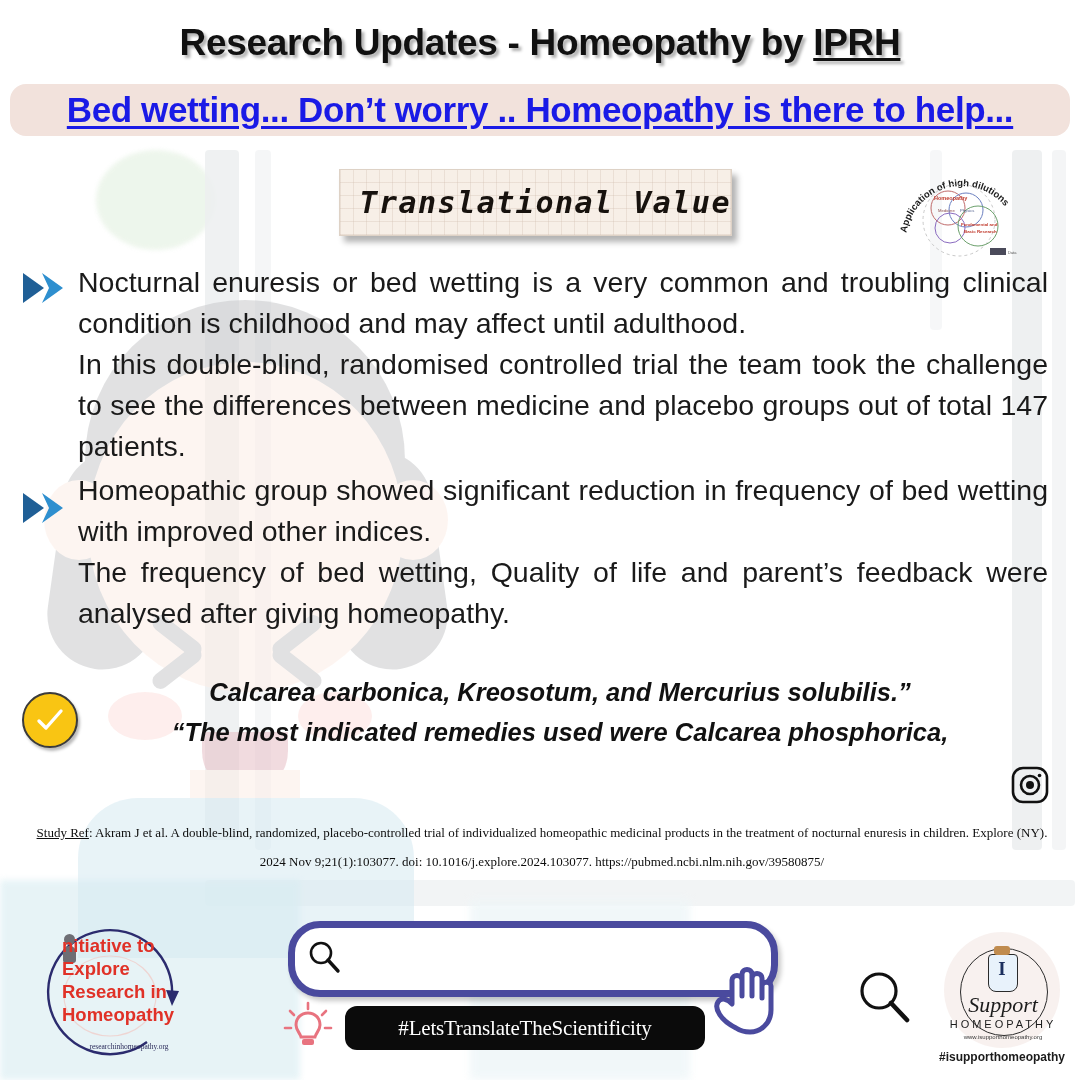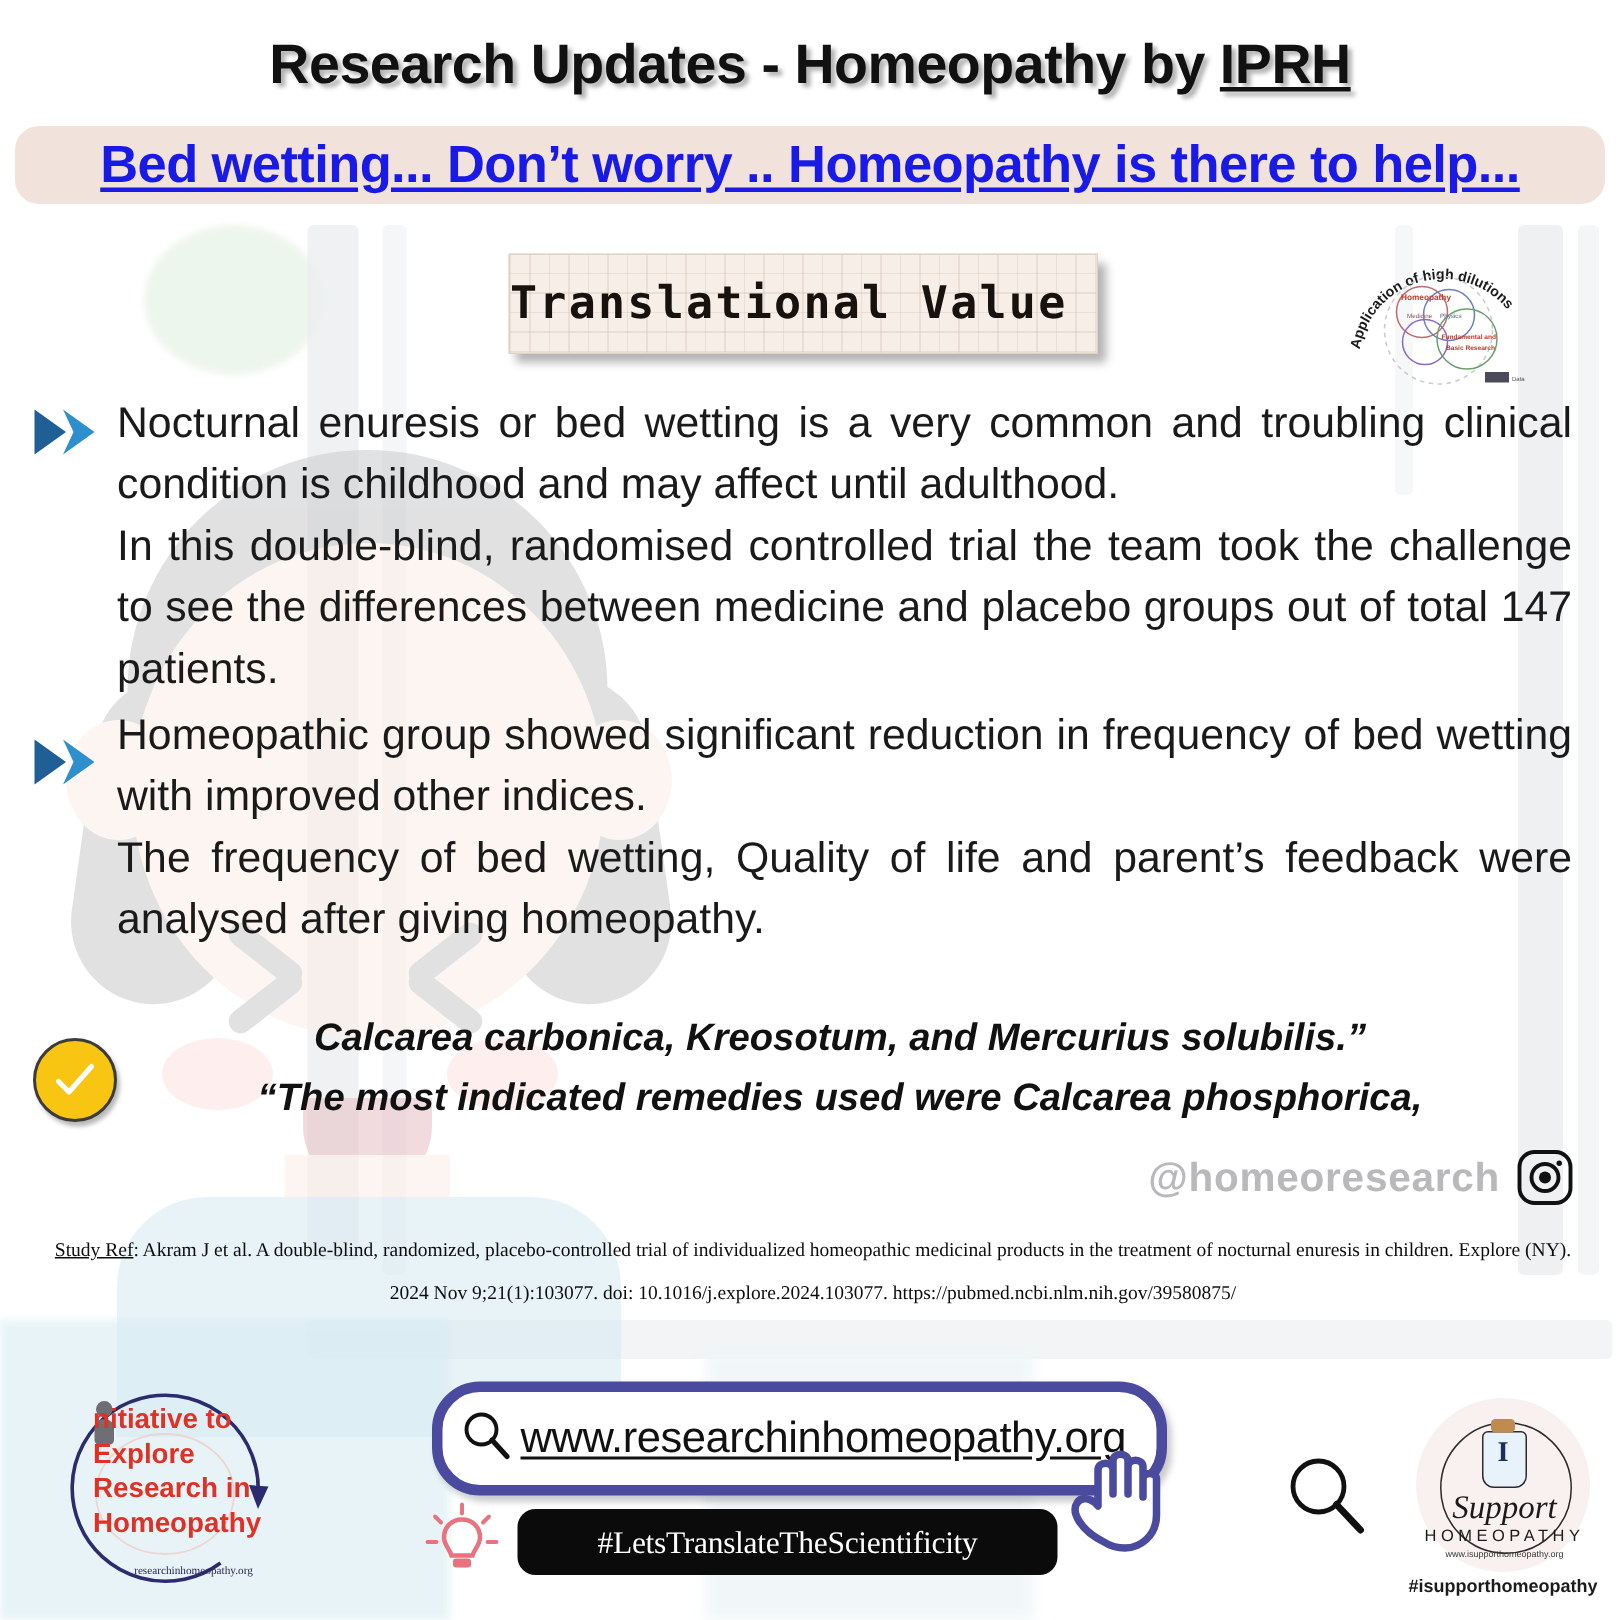--- a/index.html
+++ b/index.html
@@ -65,21 +65,21 @@
 
   
   .tv-plaque{
     position:absolute;left:339px;top:169px;width:391px;height:65px;z-index:5;
     background:
       repeating-linear-gradient(0deg, rgba(205,185,170,.30) 0 1px, transparent 1px 13px),
       repeating-linear-gradient(90deg, rgba(205,185,170,.30) 0 1px, transparent 1px 13px),
       #f7efe7;
     border:1px solid #ded2c6;
     box-shadow:5px 6px 6px rgba(0,0,0,.30);
-    display:flex;align-items:center;justify-content:flex-start;
+    display:flex;align-items:center;justify-content:flex-end;font-style:italic;
   }
   .tv-plaque .tv-text{
     font-family:"DejaVu Sans Mono","Liberation Mono",monospace;
     font-size:30px;font-weight:bold;color:#17120e;letter-spacing:1.5px;
   }
 
   
   .venn{position:absolute;left:898px;top:160px;width:122px;height:100px;z-index:5;}
 
   
@@ -307,21 +307,20 @@
     <svg width="30" height="24" viewBox="0 0 30 24">
       <polyline points="4,13 11,20 26,3" fill="none" stroke="#ffffff" stroke-width="3.4" stroke-linecap="round" stroke-linejoin="round"></polyline>
     </svg>
   </div>
   <div class="quote">
     <div>Calcarea carbonica, Kreosotum, and Mercurius solubilis.”</div>
     <div>“The most indicated remedies used were Calcarea phosphorica,</div>
   </div>
 
   <div class="ig-row">
-    <span class="ig-handle">@homeoresearch</span>
     <span class="ig-icon">
       <svg width="40" height="40" viewBox="0 0 40 40">
         <rect x="3" y="3" width="34" height="34" rx="10" fill="none" stroke="#111" stroke-width="2.6"></rect>
         <circle cx="20" cy="20" r="9" fill="none" stroke="#111" stroke-width="2.6"></circle>
         <circle cx="20" cy="20" r="4" fill="#111"></circle>
         <circle cx="29.5" cy="10.5" r="1.8" fill="#111"></circle>
       </svg>
     </span>
   </div>
 
@@ -348,21 +347,20 @@
     <div class="iprh-url">researchinhomeopathy.org</div>
   </div>
 
   <div class="searchbar">
     <span class="mag">
       <svg width="34" height="34" viewBox="0 0 34 34">
         <circle cx="14" cy="13" r="10" fill="none" stroke="#111" stroke-width="2.6"></circle>
         <line x1="21" y1="20" x2="31" y2="31" stroke="#111" stroke-width="3.4" stroke-linecap="round"></line>
       </svg>
     </span>
-    <span class="url">www.researchinhomeopathy.org</span>
   </div>
   <div class="hand-cursor">
     <svg width="86" height="78" viewBox="0 0 86 78">
       <path d="M30,70 C14,62 8,50 12,44 C15,39 22,41 26,46 L26,22 C26,16 36,16 36,22 L36,38 L36,16 C36,10 46,10 46,16 L46,38 L46,20 C46,14 56,14 56,20 L56,40 L56,28 C56,23 65,23 65,28 L65,52 C65,66 54,74 44,74 C38,74 33,72 30,70 Z" fill="#ffffff" stroke="#4a4a9e" stroke-width="5" stroke-linejoin="round"></path>
     </svg>
   </div>
 
   <div class="bulb">
     <svg width="52" height="54" viewBox="0 0 52 54">
       <path d="M26,12 C33,12 38,17 38,24 C38,29 34,32 33,36 L19,36 C18,32 14,29 14,24 C14,17 19,12 26,12 Z" fill="none" stroke="#e8737f" stroke-width="3"></path>

